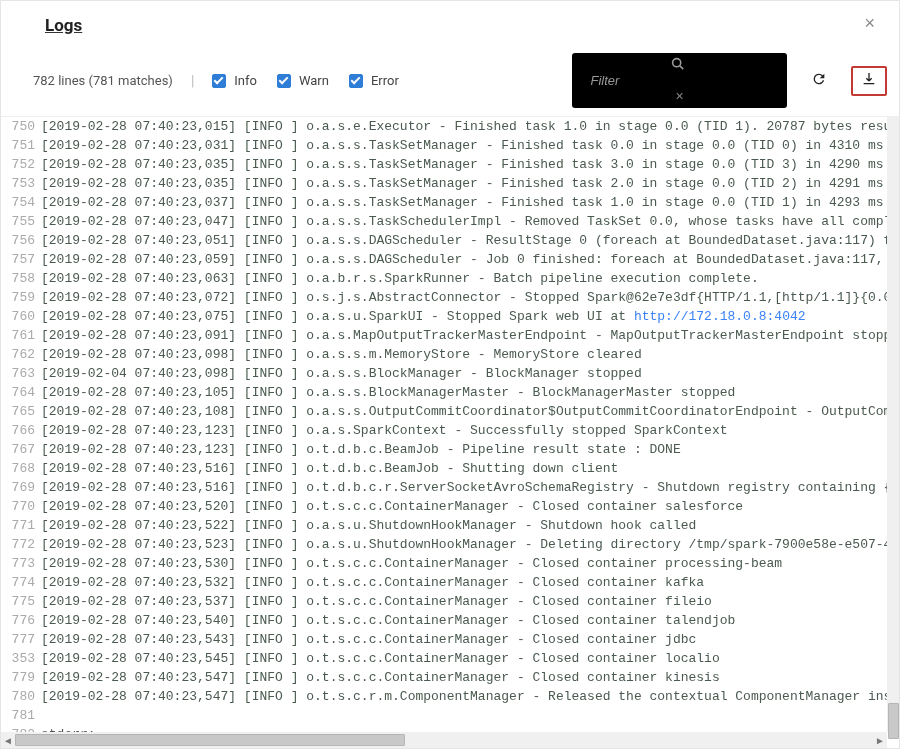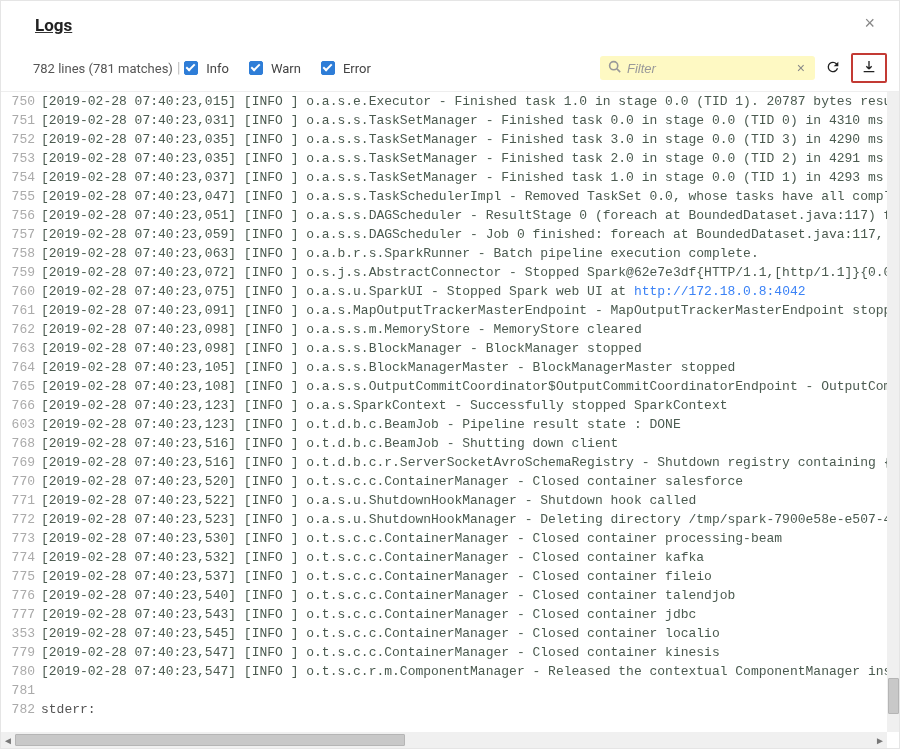--- a/index.html
+++ b/index.html
@@ -14,21 +14,21 @@
   position: relative;
 }
 .modal {
   width: 900px;
   height: 749px;
   display: flex;
   flex-direction: column;
   border: 1px solid #e5e5e5;
 }
 .header {
-  padding: 14px 20px 10px 34px;
+  padding: 14px 20px 10px 44px;
   position: relative;
   text-decoration: underline;
 }
 .title {
   font-size: 17px;
   font-weight: 700;
   color: #222;
 }
 .close-btn {
   position: absolute;
@@ -38,20 +38,21 @@
   color: #888;
   cursor: pointer;
   background: none;
   border: none;
   padding: 2px 6px;
 }
 .toolbar {
   display: flex;
   align-items: center;
   padding: 8px 12px 8px 32px;
+  gap: 14px;
   border-bottom: 1px solid #eee;
 }
 .summary {
   color: #555;
   font-size: 13px;
   white-space: nowrap;
 }
 .sep {
   color: #bbb;
   margin: 0 4px;
@@ -89,24 +90,26 @@
   width: 3px;
   height: 7px;
   border: solid #fff;
   border-width: 0 2px 2px 0;
   transform: rotate(45deg);
 }
 .spacer { flex: 1; }
 .search-wrap {
   position: relative;
   display: flex;
-  background: #fef9c3;
+  align-items: center;
+  background: #000000;
   border-radius: 3px;
   padding: 4px 6px;
   width: 215px;
+  flex-direction: column;
 }
 .search-icon {
   color: #999;
   font-size: 13px;
   margin-right: 6px;
   margin-left: 2px;
 }
 .search-input {
   border: none;
   background: transparent;
@@ -298,25 +301,25 @@
         <div class="log-row"><span class="line-no">753</span><span class="line-text">[2019-02-28 07:40:23,035] [INFO ] o.a.s.s.TaskSetManager - Finished task 2.0 in stage 0.0 (TID 2) in 4291 ms on localho</span></div>
         <div class="log-row"><span class="line-no">754</span><span class="line-text">[2019-02-28 07:40:23,037] [INFO ] o.a.s.s.TaskSetManager - Finished task 1.0 in stage 0.0 (TID 1) in 4293 ms on localho</span></div>
         <div class="log-row"><span class="line-no">755</span><span class="line-text">[2019-02-28 07:40:23,047] [INFO ] o.a.s.s.TaskSchedulerImpl - Removed TaskSet 0.0, whose tasks have all completed, from</span></div>
         <div class="log-row"><span class="line-no">756</span><span class="line-text">[2019-02-28 07:40:23,051] [INFO ] o.a.s.s.DAGScheduler - ResultStage 0 (foreach at BoundedDataset.java:117) finished in</span></div>
         <div class="log-row"><span class="line-no">757</span><span class="line-text">[2019-02-28 07:40:23,059] [INFO ] o.a.s.s.DAGScheduler - Job 0 finished: foreach at BoundedDataset.java:117, took 4.599</span></div>
         <div class="log-row"><span class="line-no">758</span><span class="line-text">[2019-02-28 07:40:23,063] [INFO ] o.a.b.r.s.SparkRunner - Batch pipeline execution complete.</span></div>
         <div class="log-row"><span class="line-no">759</span><span class="line-text">[2019-02-28 07:40:23,072] [INFO ] o.s.j.s.AbstractConnector - Stopped Spark@62e7e3df{HTTP/1.1,[http/1.1]}{0.0.0.0:4042}</span></div>
         <div class="log-row"><span class="line-no">760</span><span class="line-text">[2019-02-28 07:40:23,075] [INFO ] o.a.s.u.SparkUI - Stopped Spark web UI at <span class="link">http://172.18.0.8:4042</span></span></div>
         <div class="log-row"><span class="line-no">761</span><span class="line-text">[2019-02-28 07:40:23,091] [INFO ] o.a.s.MapOutputTrackerMasterEndpoint - MapOutputTrackerMasterEndpoint stopped!</span></div>
         <div class="log-row"><span class="line-no">762</span><span class="line-text">[2019-02-28 07:40:23,098] [INFO ] o.a.s.s.m.MemoryStore - MemoryStore cleared</span></div>
-        <div class="log-row"><span class="line-no">763</span><span class="line-text">[2019-02-28 07:40:23,098] [INFO ] o.a.s.s.BlockManager - BlockManager stopped</span></div>
+        <div class="log-row"><span class="line-no">763</span><span class="line-text">[2019-02-04 07:40:23,098] [INFO ] o.a.s.s.BlockManager - BlockManager stopped</span></div>
         <div class="log-row"><span class="line-no">764</span><span class="line-text">[2019-02-28 07:40:23,105] [INFO ] o.a.s.s.BlockManagerMaster - BlockManagerMaster stopped</span></div>
         <div class="log-row"><span class="line-no">765</span><span class="line-text">[2019-02-28 07:40:23,108] [INFO ] o.a.s.s.OutputCommitCoordinator$OutputCommitCoordinatorEndpoint - OutputCommitCoordin</span></div>
         <div class="log-row"><span class="line-no">766</span><span class="line-text">[2019-02-28 07:40:23,123] [INFO ] o.a.s.SparkContext - Successfully stopped SparkContext</span></div>
-        <div class="log-row"><span class="line-no">603</span><span class="line-text">[2019-02-28 07:40:23,123] [INFO ] o.t.d.b.c.BeamJob - Pipeline result state : DONE</span></div>
+        <div class="log-row"><span class="line-no">767</span><span class="line-text">[2019-02-28 07:40:23,123] [INFO ] o.t.d.b.c.BeamJob - Pipeline result state : DONE</span></div>
         <div class="log-row"><span class="line-no">768</span><span class="line-text">[2019-02-28 07:40:23,516] [INFO ] o.t.d.b.c.BeamJob - Shutting down client</span></div>
         <div class="log-row"><span class="line-no">769</span><span class="line-text">[2019-02-28 07:40:23,516] [INFO ] o.t.d.b.c.r.ServerSocketAvroSchemaRegistry - Shutdown registry containing {}</span></div>
         <div class="log-row"><span class="line-no">770</span><span class="line-text">[2019-02-28 07:40:23,520] [INFO ] o.t.s.c.c.ContainerManager - Closed container salesforce</span></div>
         <div class="log-row"><span class="line-no">771</span><span class="line-text">[2019-02-28 07:40:23,522] [INFO ] o.a.s.u.ShutdownHookManager - Shutdown hook called</span></div>
         <div class="log-row"><span class="line-no">772</span><span class="line-text">[2019-02-28 07:40:23,523] [INFO ] o.a.s.u.ShutdownHookManager - Deleting directory /tmp/spark-7900e58e-e507-437e-9855-a</span></div>
         <div class="log-row"><span class="line-no">773</span><span class="line-text">[2019-02-28 07:40:23,530] [INFO ] o.t.s.c.c.ContainerManager - Closed container processing-beam</span></div>
         <div class="log-row"><span class="line-no">774</span><span class="line-text">[2019-02-28 07:40:23,532] [INFO ] o.t.s.c.c.ContainerManager - Closed container kafka</span></div>
         <div class="log-row"><span class="line-no">775</span><span class="line-text">[2019-02-28 07:40:23,537] [INFO ] o.t.s.c.c.ContainerManager - Closed container fileio</span></div>
         <div class="log-row"><span class="line-no">776</span><span class="line-text">[2019-02-28 07:40:23,540] [INFO ] o.t.s.c.c.ContainerManager - Closed container talendjob</span></div>
         <div class="log-row"><span class="line-no">777</span><span class="line-text">[2019-02-28 07:40:23,543] [INFO ] o.t.s.c.c.ContainerManager - Closed container jdbc</span></div>

